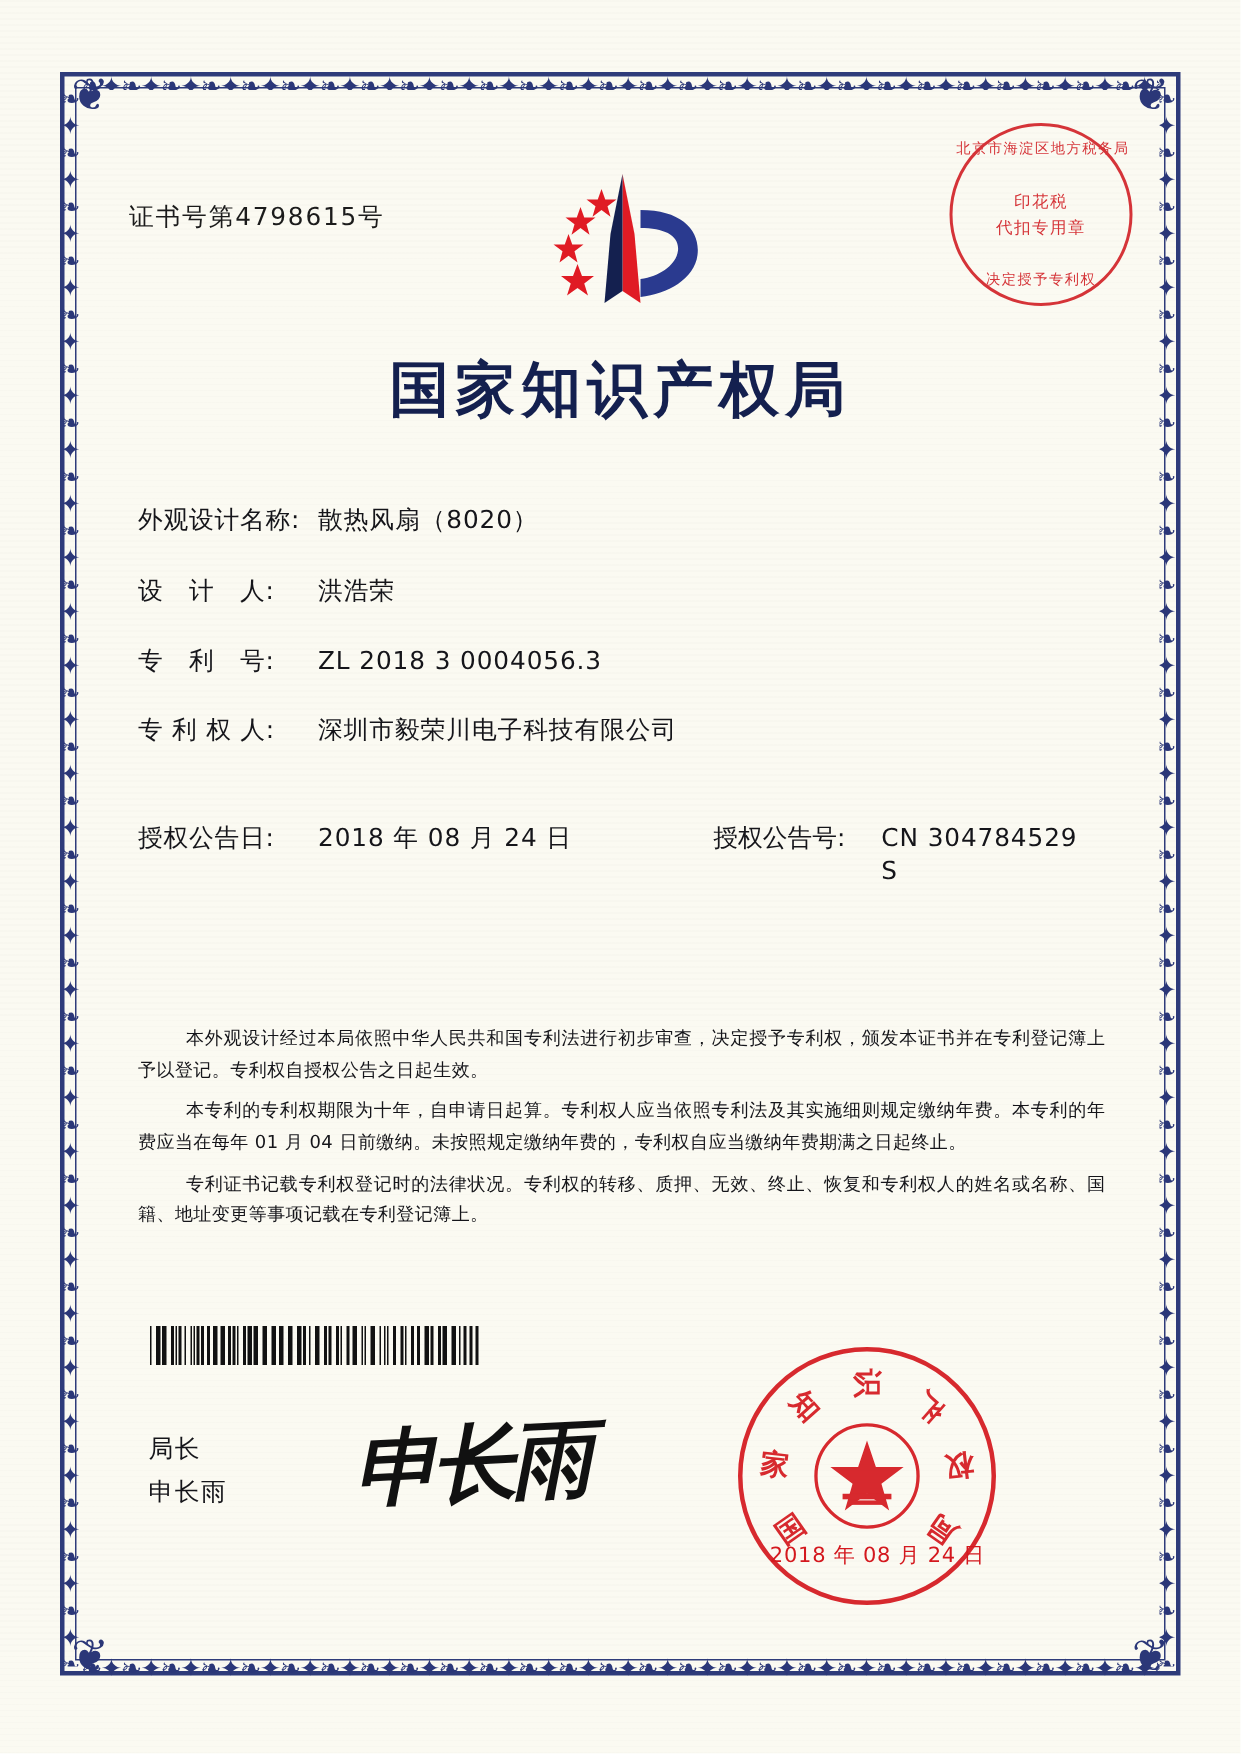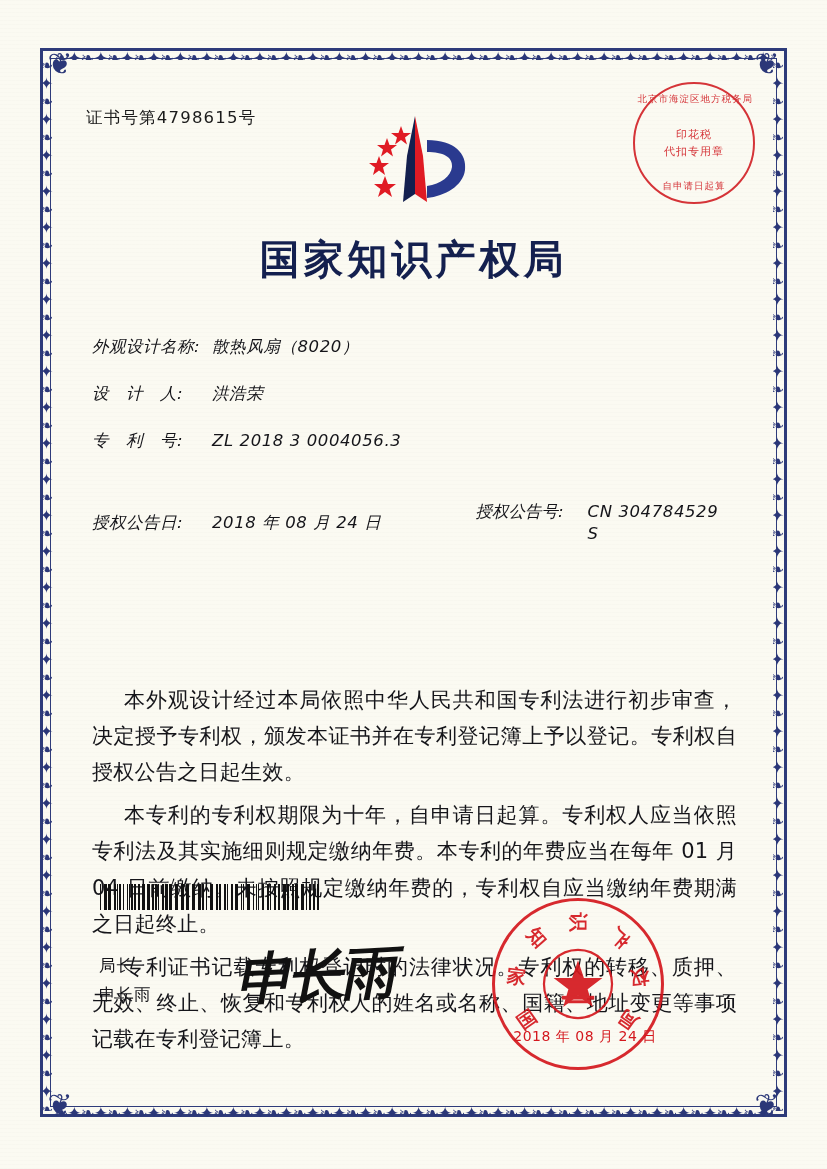--- a/index.html
+++ b/index.html
@@ -77,21 +77,21 @@
     text-align: center;
   }
   .c-tl { left: 40px; top: 44px; }
   .c-tr { right: 40px; top: 44px; }
   .c-bl { left: 40px; bottom: 44px; }
   .c-br { right: 40px; bottom: 44px; }
 
   
   .cert-no {
     position: absolute;
-    left: 86px; top: 107px;
+    left: 86px; top: 134px;
     font-family: "DejaVu Sans", "Liberation Sans", sans-serif;
     font-size: 16.5px;
     color: #1b1b1b;
     letter-spacing: 1.2px;
   }
   .logo {
     position: absolute;
     left: 345px; top: 110px;
     width: 135px; height: 110px;
   }
@@ -175,46 +175,45 @@
     position: absolute;
     left: 92px; top: 336px;
     width: 640px;
     font-size: 16.5px;
     color: #15151a;
   }
   .field {
     display: flex;
     margin-bottom: 24.5px;
     line-height: 1.35;
-    font-style: italic;
   }
   .field .lbl {
     width: 120px;
     flex: 0 0 120px;
     letter-spacing: 0.5px;
   }
   .field .val {
     flex: 1;
     letter-spacing: 0.6px;
   }
   .field .val .line2 { display: block; margin-top: 5px; }
   .field-row2 { display: flex; }
-  .field-row2 .col-a { width: 360px; display: flex; align-items: center; }
+  .field-row2 .col-a { width: 360px; display: flex; }
   .field-row2 .col-b { display: flex; margin-left: 28px; }
   .field-row2 .col-b .lbl2 {
     width: 112px;
     flex: 0 0 112px;
   }
 
   
   .body-text {
     position: absolute;
     left: 92px; top: 682px;
     width: 645px;
-    font-size: 21px;
+    font-size: 12px;
     color: #15151a;
     line-height: 1.72;
     text-align: justify;
   }
   .body-text p {
     margin: 0 0 7px 0;
     text-indent: 32px;
     letter-spacing: 0.3px;
   }
 
@@ -296,37 +295,41 @@
       </g>
     </svg>
   </div>
 
   <div class="stamp-tax">
     <div class="arc-t">北京市海淀区地方税务局</div>
     <div class="center">
       <div>印花税</div>
       <div>代扣专用章</div>
     </div>
-    <div class="arc-b">自申请日起算</div>
+    <div class="arc-b">决定授予专利权</div>
   </div>
 
   <div class="title">国家知识产权局</div>
 
   <div class="fields">
     <div class="field">
       <div class="lbl">外观设计名称:</div>
       <div class="val">散热风扇（8020）</div>
     </div>
     <div class="field">
       <div class="lbl">设　计　人:</div>
       <div class="val">洪浩荣</div>
     </div>
     <div class="field">
       <div class="lbl">专　利　号:</div>
       <div class="val">ZL 2018 3 0004056.3</div>
+    </div>
+    <div class="field">
+      <div class="lbl">专 利 权 人:</div>
+      <div class="val">深圳市毅荣川电子科技有限公司</div>
     </div>
     <div class="field">
       <div class="val">
       </div>
     </div>
     <div class="field field-row2">
       <div class="col-a">
         <div class="lbl">授权公告日:</div>
         <div class="val">2018 年 08 月 24 日</div>
       </div>

